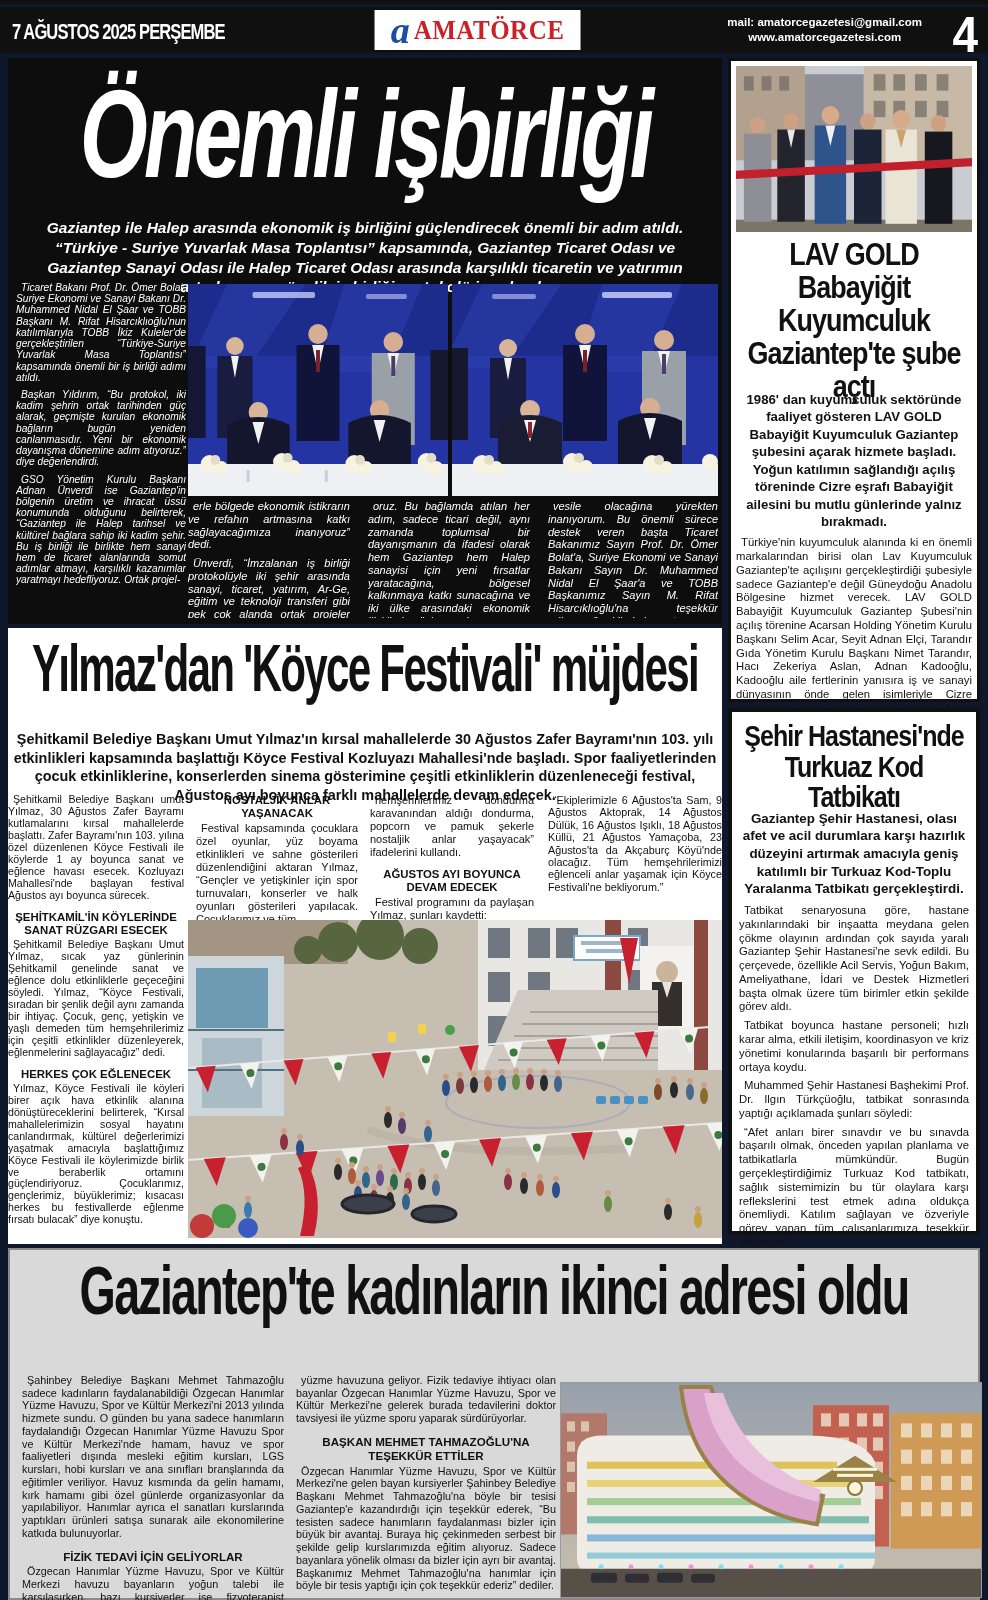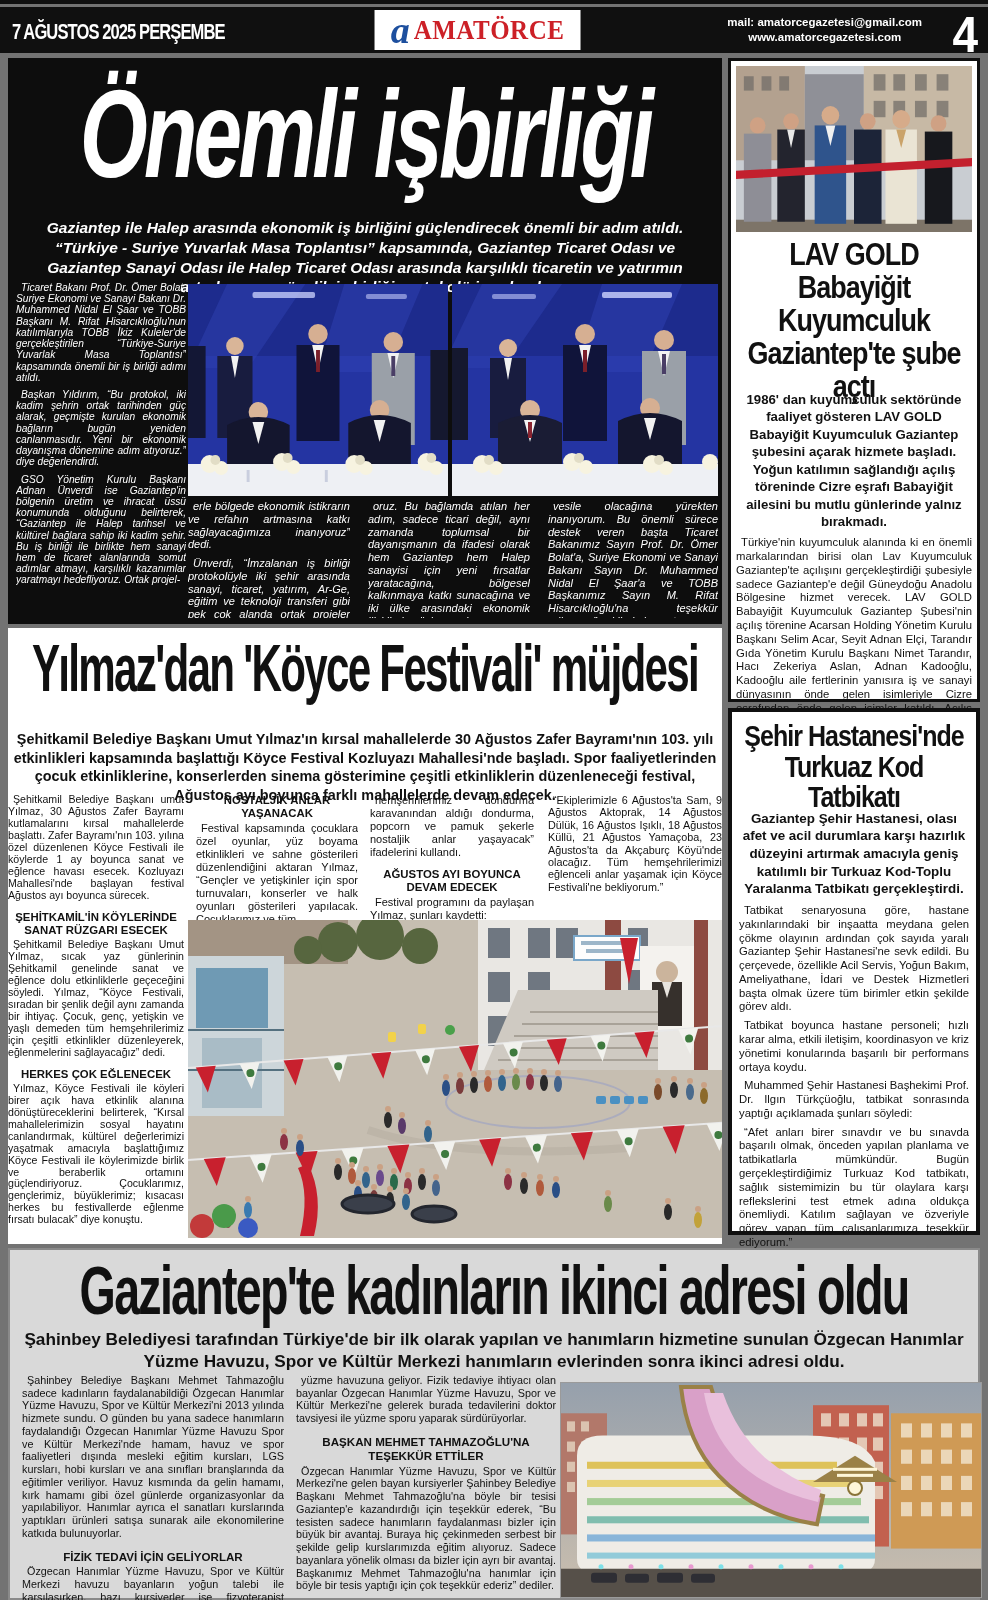--- a/index.html
+++ b/index.html
@@ -1,16 +1,16 @@
 <!DOCTYPE html>
 <html lang="tr"><head>
 <meta charset="utf-8">
 <style>
   html,body{margin:0;padding:0;background:#e8e8e8;}
-  #page{position:relative;width:988px;height:1600px;background:#737373;overflow:hidden;
+  #page{position:relative;width:988px;height:1600px;background:#0f172a;overflow:hidden;
         font-family:"Liberation Sans",sans-serif;color:#111;}
   
   .top-rule{position:absolute;top:0;left:0;width:988px;height:4px;background:#101010;}
   .masthead{position:absolute;top:7px;left:0;width:988px;height:46px;background:#101010;}
   .issue-date{position:absolute;left:12px;top:12px;color:#fff;font-weight:bold;font-size:18px;
               letter-spacing:-1px;transform:scale(.92,1.25);transform-origin:left top;white-space:nowrap;}
   .logo-box{position:absolute;left:50%;top:3px;transform:translateX(-58%);width:206px;height:40px;
             background:#fff;display:flex;align-items:center;justify-content:center;gap:4px;}
   .logo-a{font-family:"Liberation Serif",serif;font-weight:bold;font-style:italic;
           color:#1d4f9e;font-size:38px;line-height:34px;}
@@ -470,21 +470,20 @@
             <rect x="230" y="104" width="8" height="10" rx="2"></rect>
             <rect x="200" y="112" width="8" height="10" rx="2"></rect>
             <circle cx="262" cy="110" r="5" fill="#4aa04a"></circle>
           </g>
       </svg>
     </figure>
   </section>
 
   <section class="pool">
     <h1 class="pool-h1">Gaziantep'te kadınların ikinci adresi oldu</h1>
-    <p class="pool-deck">Şahinbey Belediyesi tarafından Türkiye'de bir ilk olarak yapılan ve hanımların hizmetine sunulan Özgecan Hanımlar Yüzme Havuzu, Spor ve Kültür Merkezi hanımların evlerinden sonra ikinci adresi oldu.</p>
 
     <div class="pool-col pool-col1">
       <p>Şahinbey Belediye Başkanı Mehmet Tahmazoğlu sadece kadınların faydalanabildiği Özgecan Hanımlar Yüzme Havuzu, Spor ve Kültür Merkezi'ni 2013 yılında hizmete sundu. O günden bu yana sadece hanımların faydalandığı Özgecan Hanımlar Yüzme Havuzu Spor ve Kültür Merkezi'nde hamam, havuz ve spor faaliyetleri dışında mesleki eğitim kursları, LGS kursları, hobi kursları ve ana sınıfları branşlarında da eğitimler veriliyor. Havuz kısmında da gelin hamamı, kırk hamamı gibi özel günlerde organizasyonlar da yapılabiliyor. Hanımlar ayrıca el sanatları kurslarında yaptıkları ürünleri satışa sunarak aile ekonomilerine katkıda bulunuyorlar.</p>
       <div class="sub">FİZİK TEDAVİ İÇİN GELİYORLAR</div>
       <p>Özgecan Hanımlar Yüzme Havuzu, Spor ve Kültür Merkezi havuzu bayanların yoğun talebi ile karşılaşırken, bazı kursiyerler ise fizyoterapist önerisiyle</p>
     </div>
 
     <div class="pool-col pool-col2">
       <p>yüzme havuzuna geliyor. Fizik tedaviye ihtiyacı olan bayanlar Özgecan Hanımlar Yüzme Havuzu, Spor ve Kültür Merkezi'ne gelerek burada tedavilerini doktor tavsiyesi ile yüzme sporu yaparak sürdürüyorlar.</p>
       <div class="sub">BAŞKAN MEHMET TAHMAZOĞLU'NA TEŞEKKÜR ETTİLER</div>

